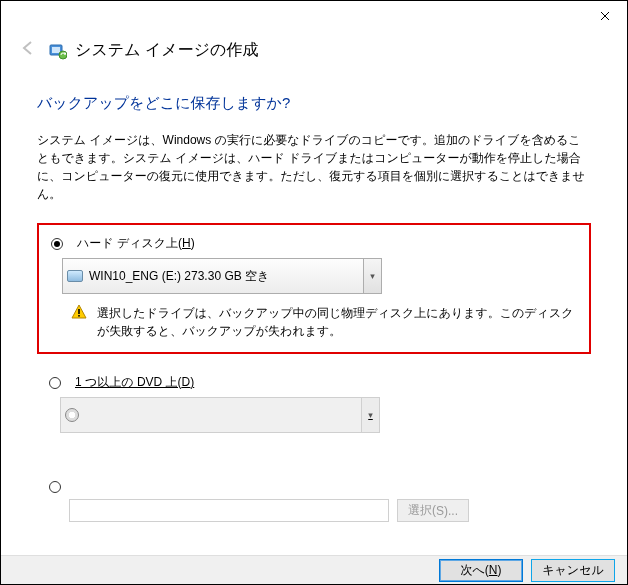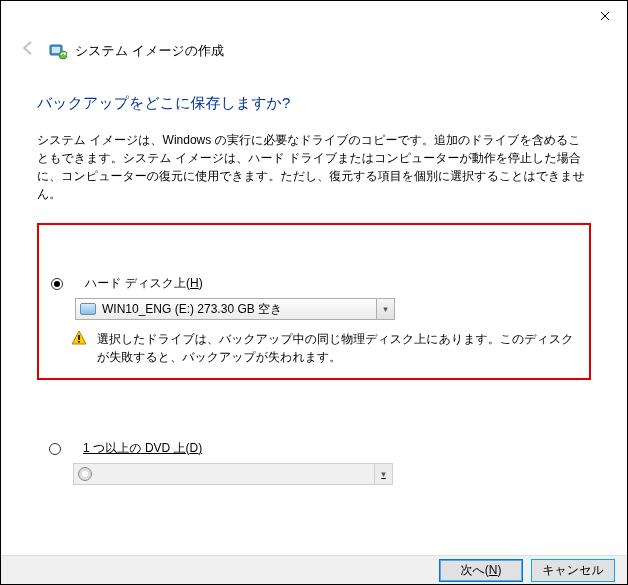--- a/index.html
+++ b/index.html
@@ -41,44 +41,43 @@
     font-size: 18px;
     padding: 0 4px;
   }
   .app-icon {
     width: 18px;
     height: 18px;
     display: inline-block;
     position: relative;
   }
   .app-icon svg { width: 18px; height: 18px; }
-  .app-title { font-size: 13px; }
+  .app-title { font-size: 16px; }
   .content {
     padding: 0 36px 0 36px;
   }
   .heading {
     color: #003399;
     font-size: 15px;
     margin: 22px 0 18px 0;
   }
   .desc {
     line-height: 1.5;
     margin-bottom: 20px;
   }
   .redbox {
     border: 2px solid #e00000;
     padding: 10px 12px 12px 12px;
     margin-bottom: 10px;
   }
   .option-row {
     display: flex;
     align-items: center;
-    gap: 22px;
+    gap: 14px;
     margin-bottom: 6px;
-    margin-top: 40px;
   }
   .radio {
     width: 12px;
     height: 12px;
     border: 1px solid #333;
     border-radius: 50%;
     display: inline-flex;
     align-items: center;
     justify-content: center;
     flex-shrink: 0;
@@ -86,23 +85,23 @@
   }
   .radio.checked::after {
     content: "";
     width: 6px;
     height: 6px;
     background: #000;
     border-radius: 50%;
   }
   .option-label .ul { text-decoration: underline; }
   .combo {
-    margin-left: 24px;
+    margin-left: 11px;
     width: 320px;
-    height: 22px;
+    height: 36px;
     border: 1px solid #adadad;
     background: linear-gradient(#fdfdfd, #ececec);
     display: flex;
     align-items: center;
     padding: 0 0 0 4px;
     position: relative;
   }
   .combo.disabled {
     background: #f0f0f0;
     color: #6d6d6d;

